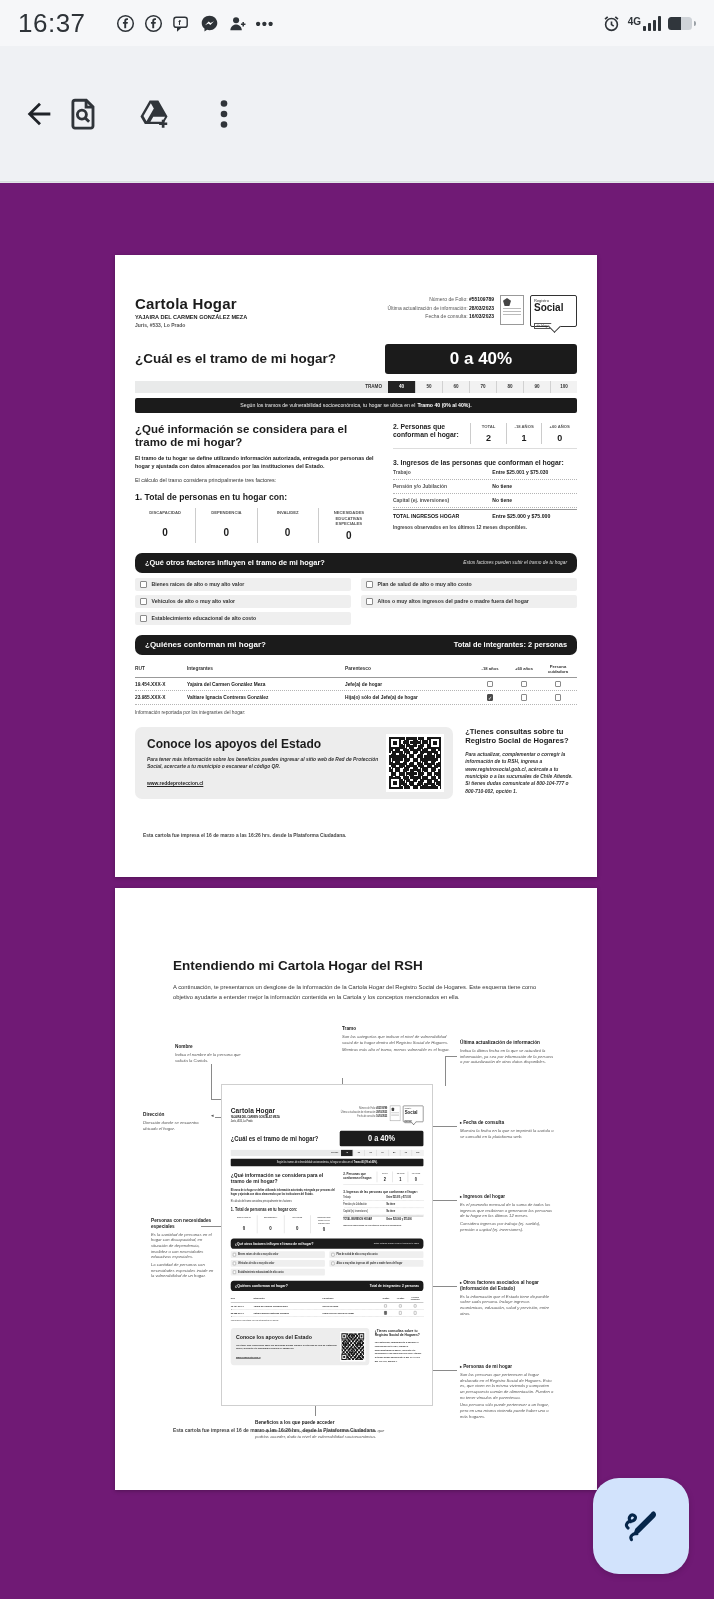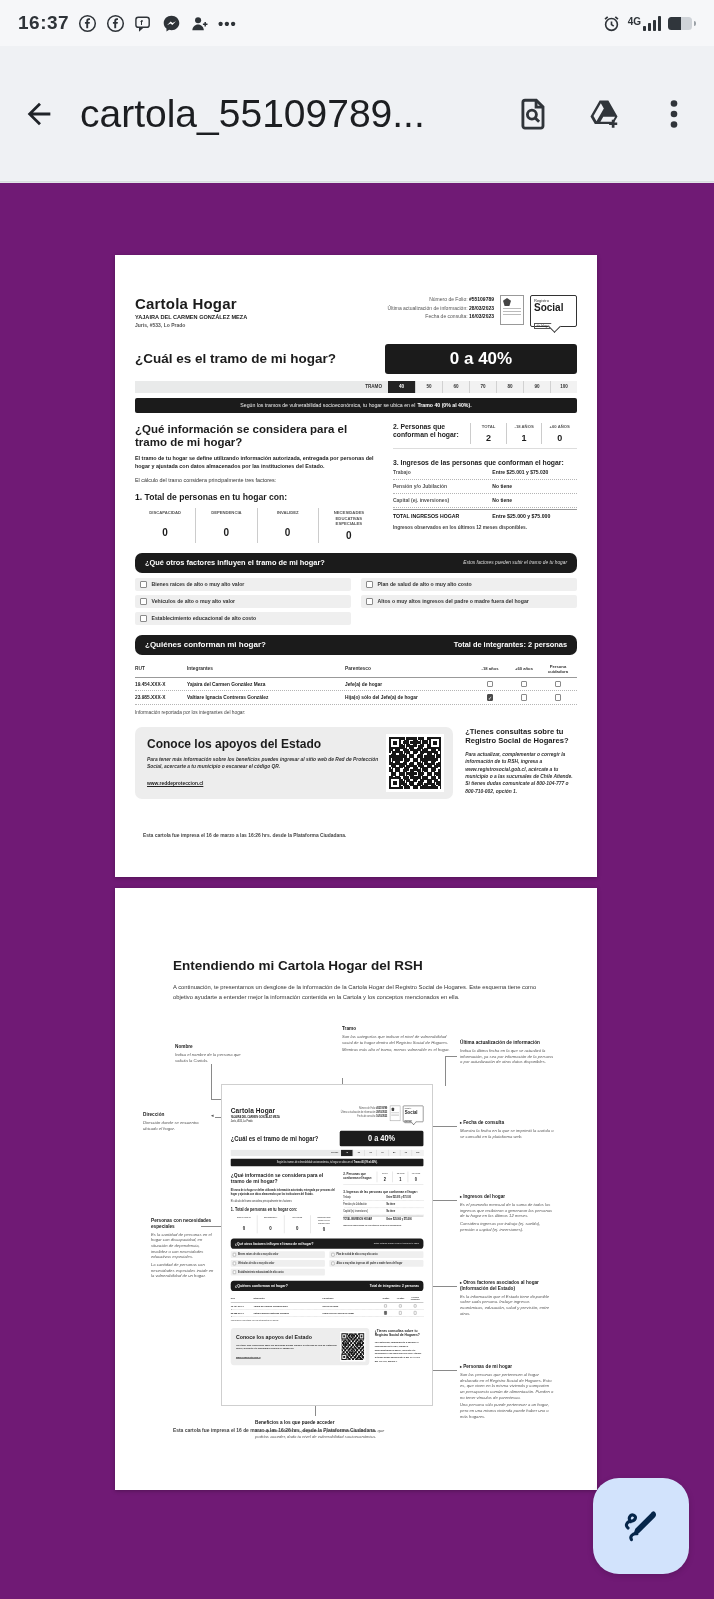--- a/index.html
+++ b/index.html
@@ -4,21 +4,21 @@
 <style>
   * { margin:0; padding:0; box-sizing:border-box; }
   html,body { background:#c9cbce; }
   body { font-family:"Liberation Sans", sans-serif; }
   .screen { position:relative; width:714px; height:1599px; background:#e3e5e8; overflow:hidden; margin:0 auto; }
 
   
   .status-bar { position:absolute; top:0; left:0; width:714px; height:46px; background:#f6f7f9;
     display:flex; align-items:center; justify-content:space-between; padding:0 18px; color:#2e3338; }
   .sb-left { display:flex; align-items:center; gap:9px; }
-  .sb-time { font-size:19px; font-weight:700; letter-spacing:.5px; margin-right:0; }
+  .sb-time { font-size:26px; font-weight:400; letter-spacing:.5px; margin-right:21px; }
   .sb-ic { width:19px; height:19px; display:block; }
   .sb-more { font-size:15px; font-weight:700; letter-spacing:1px; color:#2e3338; }
   .sb-right { display:flex; align-items:center; gap:7px; }
   .sb-net { display:flex; align-items:flex-end; gap:2px; }
   .sb-4g { font-size:10px; font-weight:700; line-height:1; margin-bottom:4px; }
   .battery { position:relative; width:24px; height:13px; border-radius:3.5px; background:#cfd3d8; overflow:hidden; }
   .battery i { position:absolute; left:0; top:0; bottom:0; background:#30363c; }
   .battery-tip { width:2px; height:5px; background:#9aa0a6; border-radius:0 2px 2px 0; margin-left:-5px; }
 
   
@@ -207,21 +207,20 @@
       <span class="battery-tip"></span>
     </div>
   </div>
 
   <div class="app-bar">
     <button class="ab-back" title="Back">
       <svg viewBox="0 0 24 24" fill="currentColor">
           <path d="M20 11H7.8l5.6-5.6L12 4l-8 8 8 8 1.4-1.4L7.8 13H20z"></path>
         </svg>
     </button>
-    <div class="ab-title">cartola_55109789...</div>
     <div class="ab-actions">
       <button class="ab-btn" title="Find in document">
         <svg viewBox="0 0 24 24" fill="none" stroke="currentColor" stroke-width="1.9">
             <path d="M6 2.8h7.5L18 7.3V20a1.4 1.4 0 0 1-1.4 1.4H6A1.4 1.4 0 0 1 4.6 20V4.2A1.4 1.4 0 0 1 6 2.8z"></path>
             <path d="M13.4 2.8v4.6H18"></path>
             <circle cx="10.6" cy="12.4" r="3"></circle>
             <path d="M12.8 14.6l2.6 2.6"></path>
           </svg>
       </button>
       <button class="ab-btn" title="Add to Drive">

